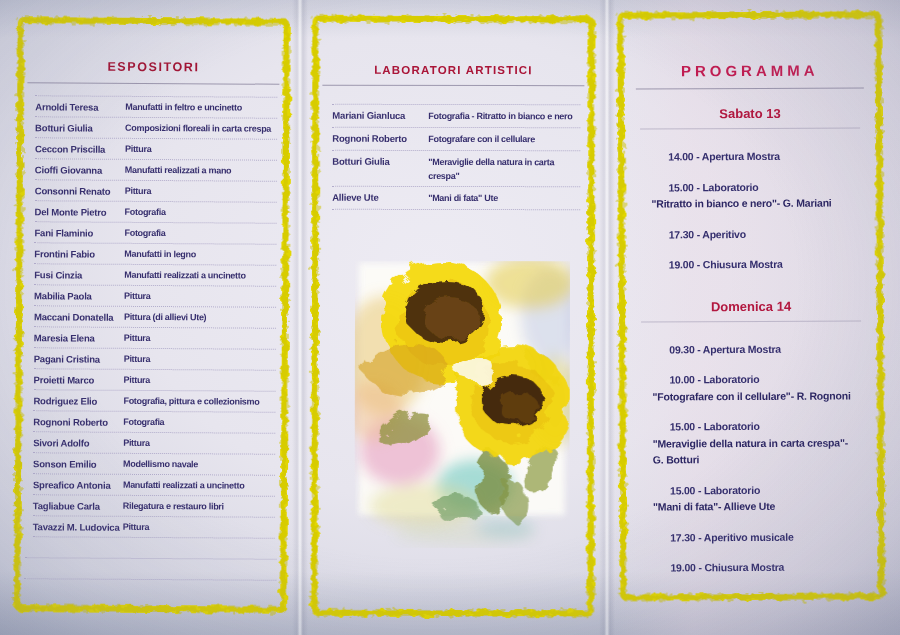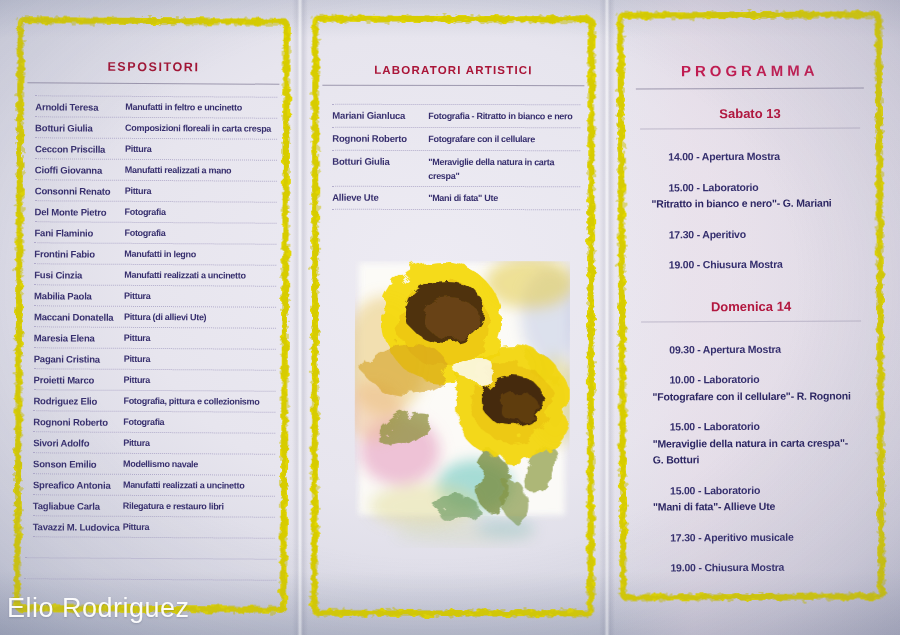--- a/index.html
+++ b/index.html
@@ -363,21 +363,20 @@
             <div class="prog-item">
               <div class="prog-line">19.00 - Chiusura Mostra</div>
 
             </div>
           </div>
       </div>
     </div>
   </div>
 
   <div class="vignette"></div>
-  <div class="watermark">Elio Rodriguez</div>
 </div>
 
 <svg class="svgdefs">
   <filter id="crayonF" x="-10%" y="-10%" width="120%" height="120%">
     <feTurbulence type="fractalNoise" baseFrequency="0.09 0.13" numOctaves="2" seed="3" result="n"></feTurbulence>
     <feDisplacementMap in="SourceGraphic" in2="n" scale="8"></feDisplacementMap>
   </filter>
   <filter id="crayonF2" x="-10%" y="-10%" width="120%" height="120%">
     <feTurbulence type="fractalNoise" baseFrequency="0.16 0.2" numOctaves="2" seed="11" result="n2"></feTurbulence>
     <feDisplacementMap in="SourceGraphic" in2="n2" scale="10"></feDisplacementMap>

